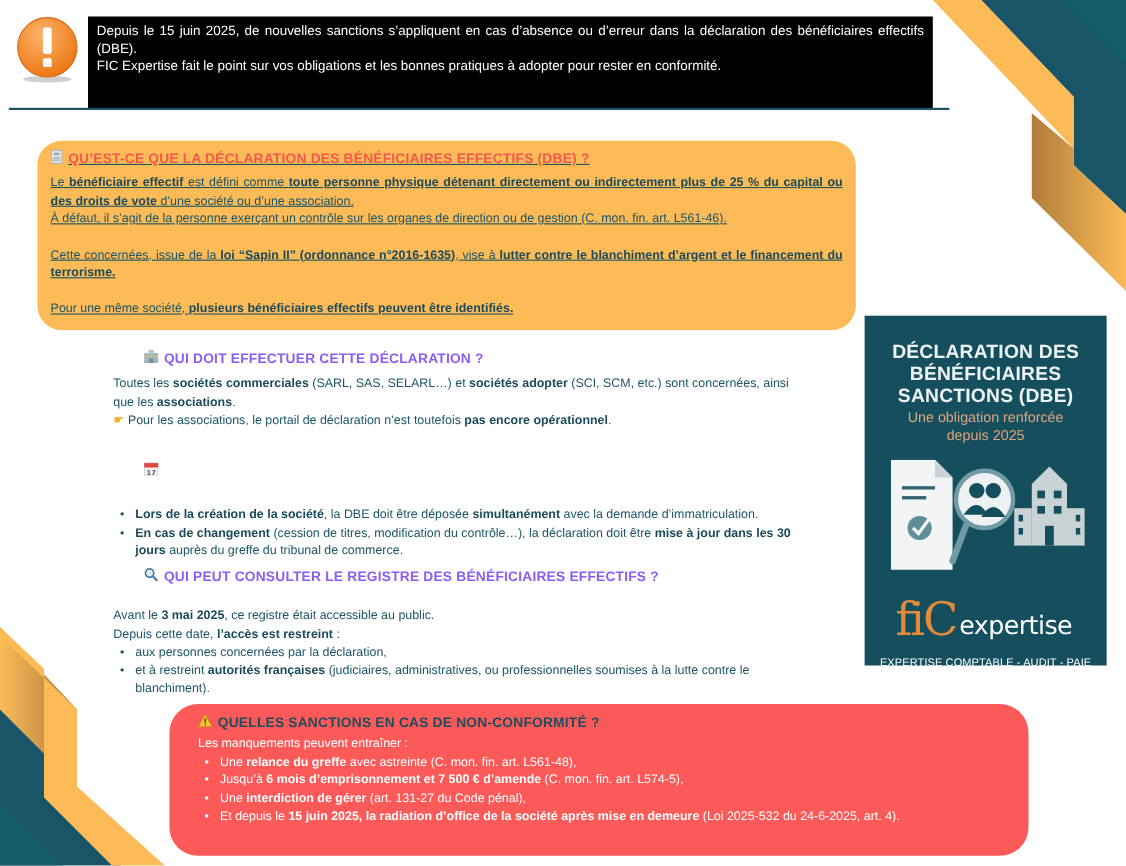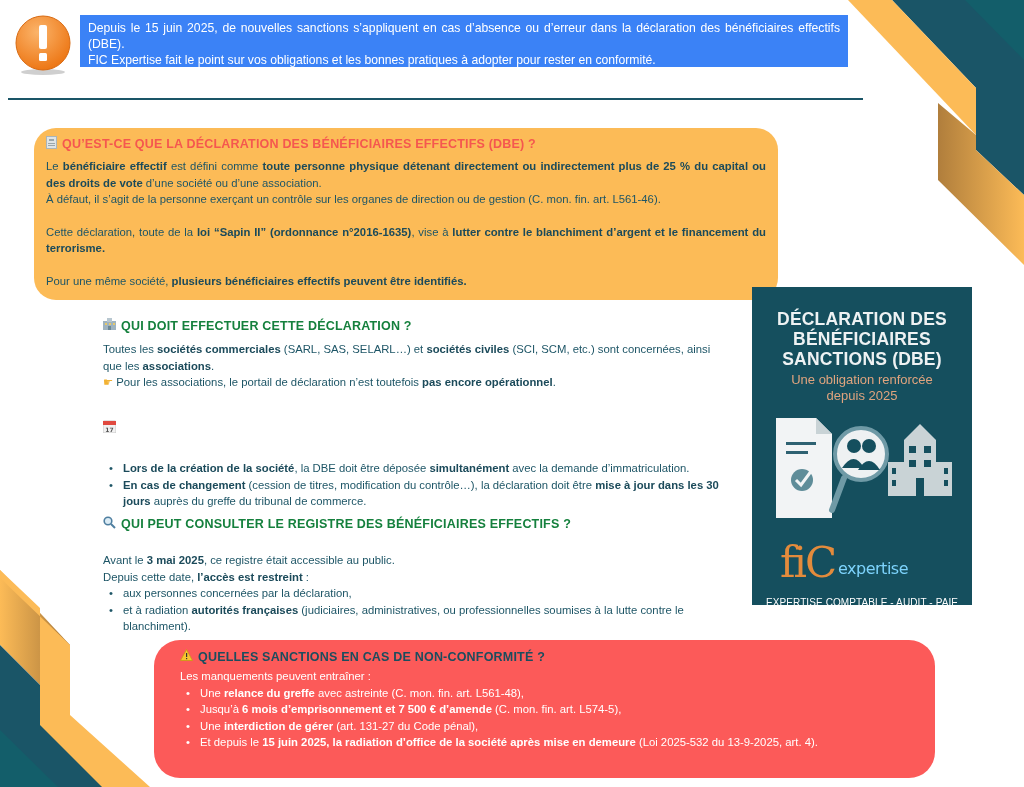--- a/index.html
+++ b/index.html
@@ -5,34 +5,34 @@
   * { box-sizing: border-box; margin: 0; padding: 0; }
   html, body { width: 1024px; height: 787px; overflow: hidden; background: #ffffff; }
   body { position: relative; font-family: "Liberation Sans", sans-serif; color: #1b5566; }
 
   .deco { position: absolute; }
   .deco svg { display: block; }
 
   
   .alert-icon { position: absolute; left: 12px; top: 14px; width: 62px; height: 62px; }
   .header-banner {
-    position: absolute; left: 80px; top: 15px; width: 768px; height: 52px;
-    background: #3b82f6; color: #ffffff; font-size: 12.2px; line-height: 16px;
+    position: absolute; left: 80px; top: 15px; width: 768px; height: 85px;
+    background: #000000; color: #ffffff; font-size: 12.2px; line-height: 16px;
     padding: 5px 8px; text-align: justify;
   }
   .header-rule { position: absolute; left: 8px; top: 98px; width: 855px; height: 2px; background: #1a5567; }
 
   
   .box-orange {
     position: absolute; left: 34px; top: 128px; width: 744px; height: 172px;
-    background: #fcbb57; border-radius: 22px; padding: 8px 12px 0 12px;
+    background: #fcbb57; border-radius: 22px; padding: 8px 12px 0 12px; text-decoration: underline;
   }
   .sec-title { font-weight: bold; font-size: 12.5px; letter-spacing: 0.2px; display: flex; align-items: center; gap: 5px; }
   .t-red { color: #f5574f; }
-  .t-orange { color: #15803d; }
+  .t-orange { color: #8b5cf6; margin-left: 28px; }
   .t-dark { color: #1b4d5e; }
   .body-text { font-size: 11.3px; line-height: 16.5px; color: #1d5566; }
   .box-orange .body-text { text-align: justify; }
   b { color: #1b4a5a; }
   .gap { height: 16px; }
 
   .section { position: absolute; left: 103px; width: 620px; }
   .section ul { list-style: none; }
   .section ul li { position: relative; padding-left: 20px; }
   .section ul li::before { content: "•"; position: absolute; left: 6px; top: 0; color: #1d5566; }
@@ -43,29 +43,29 @@
     background: #fc5a59; border-radius: 26px; padding: 9px 0 0 26px;
   }
   .box-red .body-text { color: #ffffff; }
   .box-red b { color: #ffffff; }
   .box-red ul { list-style: none; }
   .box-red ul li { position: relative; padding-left: 20px; }
   .box-red ul li::before { content: "•"; position: absolute; left: 6px; color: #ffffff; }
 
   
   .side-card {
-    position: absolute; left: 752px; top: 287px; width: 220px; height: 318px;
+    position: absolute; left: 786px; top: 287px; width: 220px; height: 318px;
     background: #154f5e; text-align: center; padding-top: 22px;
   }
   .side-title { color: #eef2f3; font-weight: bold; font-size: 17.5px; line-height: 20px; letter-spacing: 0.2px; }
   .side-sub { color: #e0a47e; font-size: 13px; line-height: 16px; margin-top: 3px; }
   .side-illus { margin: 14px auto 0; width: 196px; height: 110px; position: relative; }
   .logo { position: relative; height: 50px; margin-top: 12px; padding-left: 40px; }
   .logo-fic { position: absolute; left: 28px; top: 0; font-family: "DejaVu Serif", serif; font-size: 42px; color: #e38b3c; font-weight: 200; letter-spacing: -2px; line-height: 46px; }
-  .logo-exp { position: absolute; left: 86px; top: 14px; font-family: "DejaVu Sans", sans-serif; font-size: 16px; color: #7dd3fc; letter-spacing: -0.5px; line-height: 30px; }
+  .logo-exp { position: absolute; left: 86px; top: 14px; font-family: "DejaVu Sans", sans-serif; font-size: 23px; color: #ffffff; letter-spacing: -0.5px; line-height: 30px; }
   .side-tag { color: #ffffff; font-weight: normal; font-size: 10px; letter-spacing: 0.1px; margin-top: 7px; }
 </style>
 </head>
 <body>
 
 <div class="deco" style="left:830px;top:0;">
   <svg width="194" height="290" viewBox="0 0 194 290">
     <defs>
       <linearGradient id="goldg" x1="0" x2="1" y1="0" y2="0">
         <stop offset="0" stop-color="#b07e3c"></stop>
@@ -122,42 +122,42 @@
           <rect x="2" y="7" width="7" height="1" fill="#9aa6ab"></rect>
           <rect x="2" y="9" width="7" height="1" fill="#9aa6ab"></rect>
         </svg>
     </span>
     <span>QU’EST-CE QUE LA DÉCLARATION DES BÉNÉFICIAIRES EFFECTIFS (DBE) ?</span>
   </div>
   <div class="body-text" style="margin-top:6px;">
     <p><span>Le </span><b>bénéficiaire effectif</b><span> est défini comme </span><b>toute personne physique détenant directement ou indirectement plus de 25 % du capital ou des droits de vote</b><span> d’une société ou d’une association.</span></p>
     <p> À défaut, il s’agit de la personne exerçant un contrôle sur les organes de direction ou de gestion (C. mon. fin. art. L561-46).</p>
     <div class="gap"></div>
-    <p><span>Cette déclaration, toute de la </span><b>loi “Sapin II” (ordonnance n°2016-1635)</b><span>, vise à </span><b>lutter contre le blanchiment d’argent et le financement du terrorisme.</b></p>
+    <p><span>Cette concernées, issue de la </span><b>loi “Sapin II” (ordonnance n°2016-1635)</b><span>, vise à </span><b>lutter contre le blanchiment d’argent et le financement du terrorisme.</b></p>
     <div class="gap"></div>
     <p><span> Pour une même société, </span><b>plusieurs bénéficiaires effectifs peuvent être identifiés.</b></p>
   </div>
 </div>
 
 <div class="section" style="top:318px;">
   <div class="sec-title t-orange">
     <span>
       <svg width="13" height="12" viewBox="0 0 13 12">
           <rect x="0" y="3" width="13" height="9" fill="#9fb3bf"></rect>
           <rect x="4" y="0" width="5" height="4" fill="#b8c7d0"></rect>
           <rect x="2" y="5" width="2" height="2" fill="#e7c86a"></rect>
           <rect x="6" y="5" width="2" height="2" fill="#e7c86a"></rect>
           <rect x="10" y="5" width="2" height="2" fill="#e7c86a"></rect>
           <rect x="5" y="8" width="3" height="4" fill="#6c8796"></rect>
         </svg>
     </span>
     <span>QUI DOIT EFFECTUER CETTE DÉCLARATION ?</span>
   </div>
   <div class="body-text" style="margin-top:8px;">
-    <p><span>Toutes les </span><b>sociétés commerciales</b><span> (SARL, SAS, SELARL…) et </span><b>sociétés civiles</b><span> (SCI, SCM, etc.) sont concernées, ainsi que les </span><b>associations</b><span>.</span></p>
+    <p><span>Toutes les </span><b>sociétés commerciales</b><span> (SARL, SAS, SELARL…) et </span><b>sociétés adopter</b><span> (SCI, SCM, etc.) sont concernées, ainsi que les </span><b>associations</b><span>.</span></p>
     <p><span style="color:#f2b233;">☛</span><span> Pour les associations, le portail de déclaration n’est toutefois </span><b>pas encore opérationnel</b><span>.</span></p>
   </div>
 </div>
 
 <div class="section" style="top:420px;">
   <div class="sec-title t-orange">
     <span>
       <svg width="13" height="13" viewBox="0 0 13 13">
           <rect x="0" y="1" width="13" height="12" rx="1" fill="#f1f1f1" stroke="#c9c9c9"></rect>
           <rect x="0" y="1" width="13" height="4" fill="#e0493f"></rect>
@@ -179,21 +179,21 @@
           <line x1="8" y1="8" x2="12" y2="12" stroke="#4f7fa0" stroke-width="2"></line>
         </svg>
     </span>
     <span>QUI PEUT CONSULTER LE REGISTRE DES BÉNÉFICIAIRES EFFECTIFS ?</span>
   </div>
   <div class="body-text" style="margin-top:20px;">
     <p><span>Avant le </span><b>3 mai 2025</b><span>, ce registre était accessible au public.</span></p>
     <p><span> Depuis cette date, </span><b>l’accès est restreint</b><span> :</span></p>
     <ul>
       <li><span>aux personnes concernées par la déclaration,</span></li>
-      <li><span>et à radiation </span><b>autorités françaises</b><span> (judiciaires, administratives, ou professionnelles soumises à la lutte contre le blanchiment).</span></li>
+      <li><span>et à restreint </span><b>autorités françaises</b><span> (judiciaires, administratives, ou professionnelles soumises à la lutte contre le blanchiment).</span></li>
     </ul>
   </div>
 </div>
 
 <div class="box-red">
   <div class="sec-title t-dark">
     <span>
       <svg width="13" height="12" viewBox="0 0 13 12">
           <polygon points="6.5,0.5 12.5,11.5 0.5,11.5" fill="#f7c531" stroke="#c99a12" stroke-width="0.8"></polygon>
           <rect x="6" y="4" width="1.2" height="4" fill="#333"></rect>
@@ -201,21 +201,21 @@
         </svg>
     </span>
     <span>QUELLES SANCTIONS EN CAS DE NON-CONFORMITÉ ?</span>
   </div>
   <div class="body-text" style="margin-top:4px;">
     <p>Les manquements peuvent entraîner :</p>
     <ul>
       <li><span>Une </span><b>relance du greffe</b><span> avec astreinte (C. mon. fin. art. L561-48),</span></li>
       <li><span>Jusqu’à </span><b>6 mois d’emprisonnement et 7 500 € d’amende</b><span> (C. mon. fin. art. L574-5),</span></li>
       <li><span>Une </span><b>interdiction de gérer</b><span> (art. 131-27 du Code pénal),</span></li>
-      <li><span>Et depuis le </span><b>15 juin 2025, la radiation d’office de la société après mise en demeure</b><span> (Loi 2025-532 du 13-9-2025, art. 4).</span></li>
+      <li><span>Et depuis le </span><b>15 juin 2025, la radiation d’office de la société après mise en demeure</b><span> (Loi 2025-532 du 24-6-2025, art. 4).</span></li>
     </ul>
   </div>
 </div>
 
 <div class="side-card">
   <div class="side-title">
     <div>DÉCLARATION DES</div>
     <div>BÉNÉFICIAIRES</div>
     <div>SANCTIONS (DBE)</div>
   </div>

